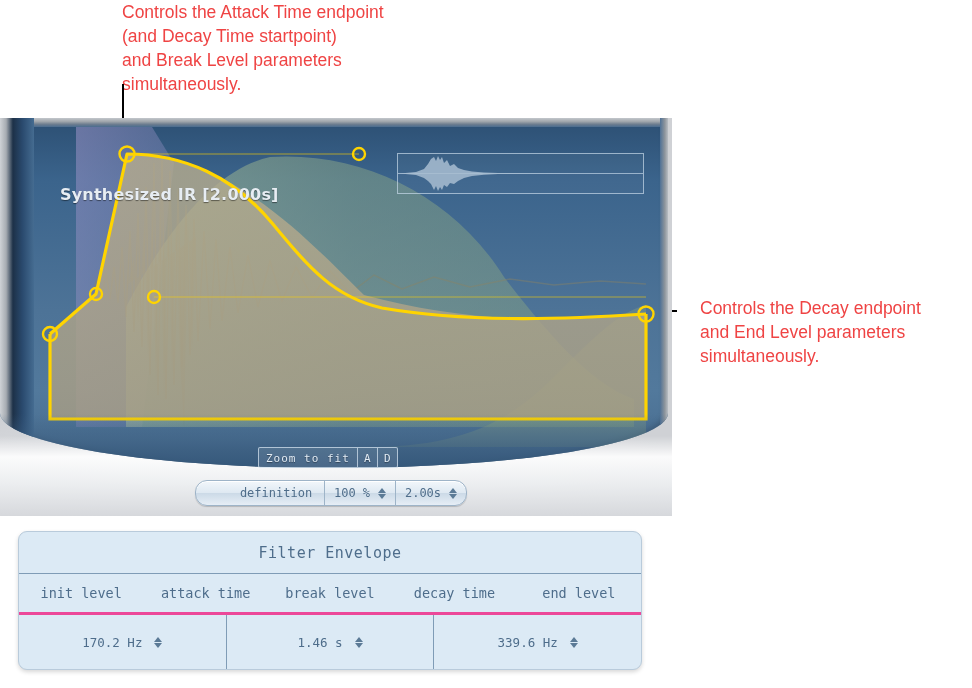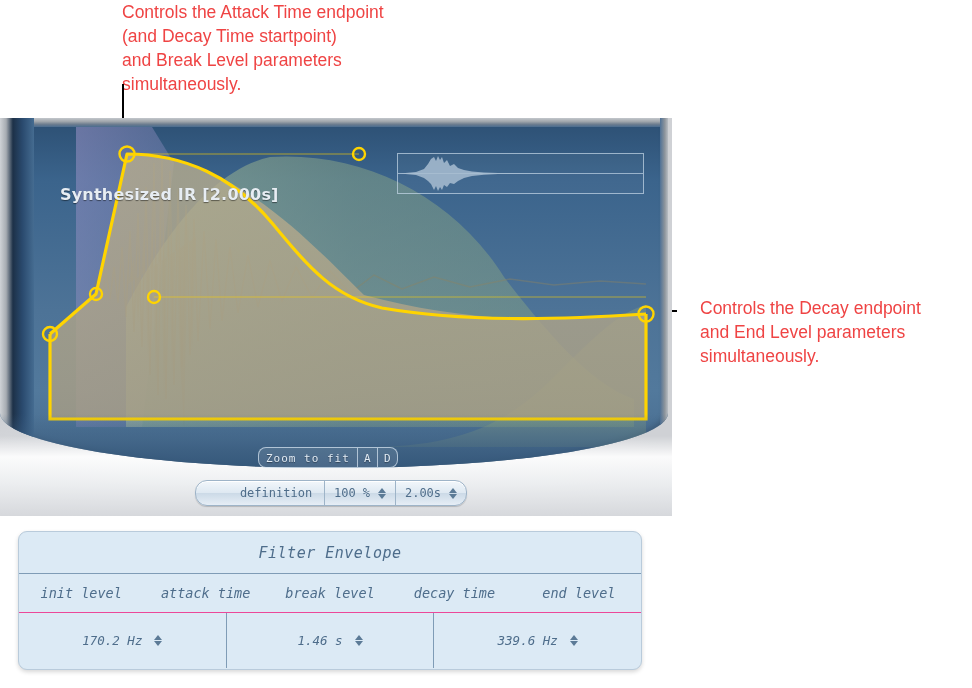--- a/index.html
+++ b/index.html
@@ -134,21 +134,21 @@
     overflow:hidden;
   }
 
   
   #zoom-fit{
     position:absolute;
     left:258px; top:447px;
     height:19px;
     display:flex;align-items:stretch;
     border:1px solid rgba(209,224,238,.75);
-    border-radius:8px;
+    border-radius:2px;
     background:rgba(255,255,255,.10);
     font-family:"DejaVu Sans Mono", monospace;
     font-size:11px;
     color:#e2ecf5;
   }
   #zoom-fit .zf-label{
     padding:1px 7px 0 7px;
     display:flex;align-items:center;
     letter-spacing:1px;
     text-shadow:0 1px 1px rgba(0,0,0,.4);
@@ -208,33 +208,32 @@
     position:absolute;
     left:18px; top:531px;
     width:622px; height:137px;
     background:#dceaf5;
     border:1px solid #b9cbdb;
     border-radius:9px;
     box-shadow:0 2px 4px rgba(0,0,0,.16);
     overflow:hidden;
     font-family:"DejaVu Sans Mono", monospace;
     color:#4e6d8b;
-    font-style:italic;
   }
   #fe-title{
     height:41px;
     display:flex;align-items:center;justify-content:center;
     font-size:15px;
     letter-spacing:.5px;
     border-bottom:1px solid #7f9cb6;
   }
   #fe-headers{
     height:38px;
     display:flex;
-    border-bottom:1px solid #ec4899;
+    border-bottom:3px solid #ec4899;
   }
   #fe-headers .fe-h{
     flex:1;
     display:flex;align-items:center;justify-content:center;
     font-size:13.5px;
   }
   #fe-values{
     height:55px;
     display:flex;
   }

